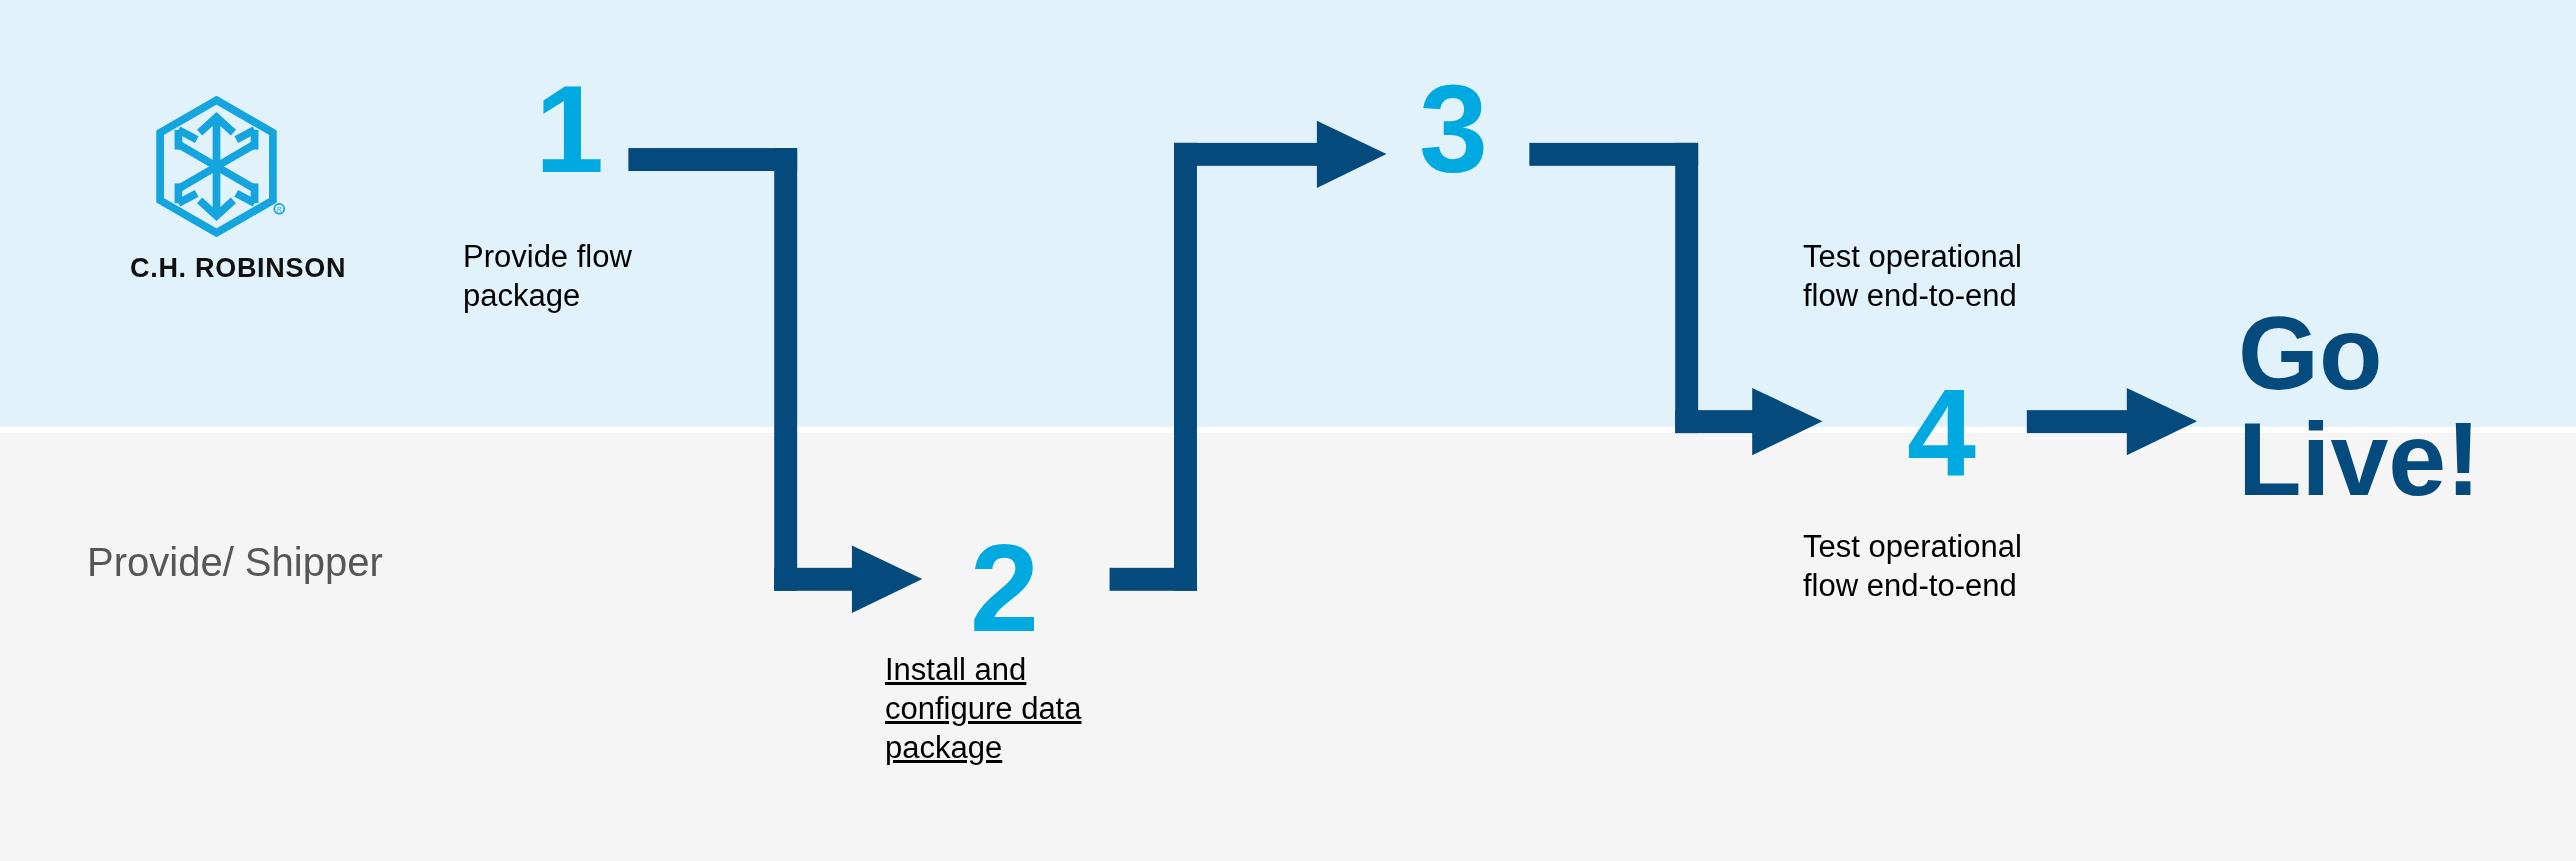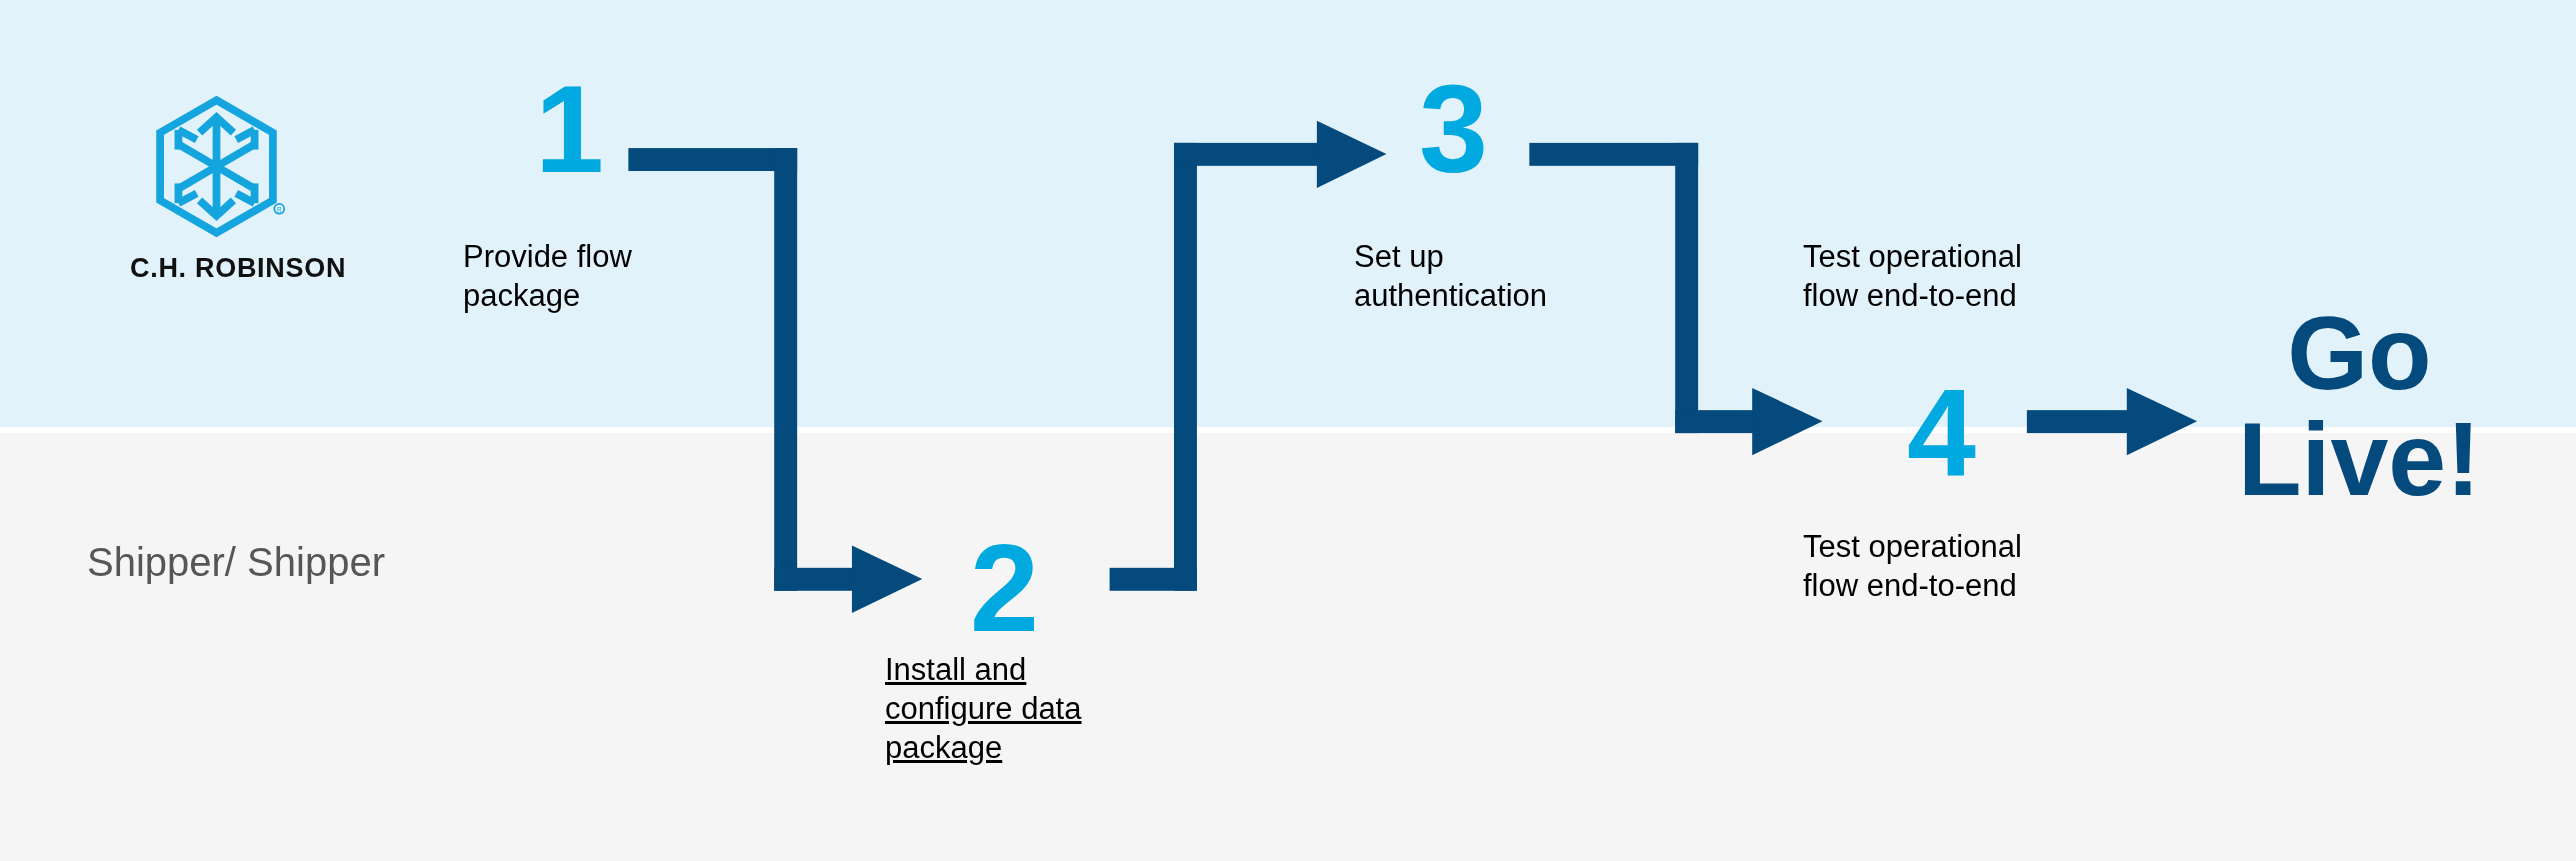--- a/index.html
+++ b/index.html
@@ -68,21 +68,20 @@
 
   
   .go-live{
     position:absolute;left:2238px;top:300px;
     color:#054a7c;
     font-weight:bold;
     font-size:104px;
     line-height:1.02;
     font-family:"Liberation Sans", sans-serif;
     white-space:pre-line;
-    text-align:center;
   }
 
   
   .connectors{position:absolute;left:0;top:0;width:2576px;height:861px;}
 </style>
 </head>
 <body>
 
 <div id="stage">
 
@@ -154,27 +153,25 @@
   <div class="step-num" id="num1">1</div>
   <div class="step-num" id="num2">2</div>
   <div class="step-num" id="num3">3</div>
   <div class="step-num" id="num4">4</div>
 
   <div class="step-cap" id="cap1">Provide flow
 package</div>
   <div class="step-cap" id="cap2">Install and
 configure data
 package</div>
-  <div class="step-cap" id="cap3">Set up
-authentication</div>
   <div class="step-cap" id="cap4">Test operational
 flow end-to-end</div>
   <div class="step-cap" id="cap5">Test operational
 flow end-to-end</div>
 
-  <div class="lane-label">Shipper/
+  <div class="lane-label">Provide/
 Shipper</div>
 
   <div class="go-live">Go
 Live!</div>
 
 </div>
 
 
 </body></html>

